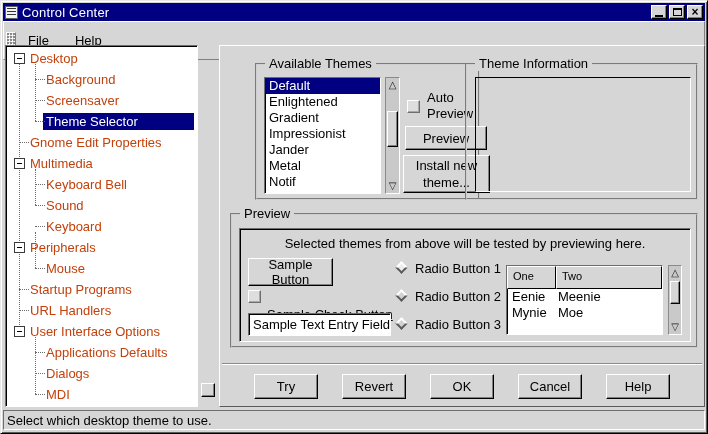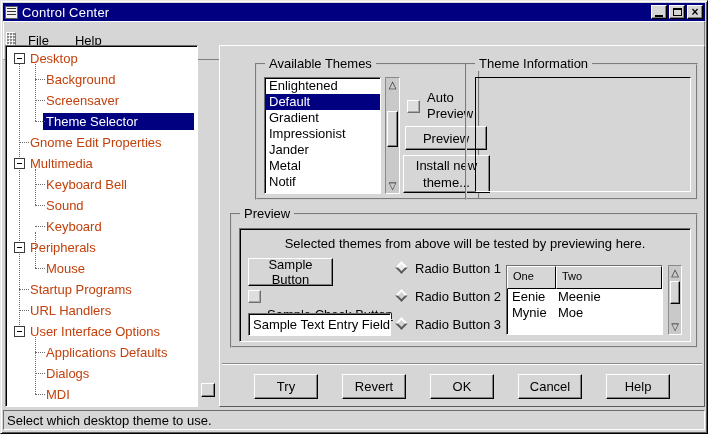--- a/index.html
+++ b/index.html
@@ -238,22 +238,22 @@
 
   <div class="gutter">
     <div class="paned-handle"></div>
   </div>
 
   <div class="main">
 
     <div class="gframe" id="themes-frame">
       <span class="gframe-label">Available Themes</span>
       <div class="listbox">
+        <div class="litem sel">Default</div>
         <div class="litem">Enlightened</div>
-        <div class="litem sel">Default</div>
         <div class="litem">Gradient</div>
         <div class="litem">Impressionist</div>
         <div class="litem">Jander</div>
         <div class="litem">Metal</div>
         <div class="litem">Notif</div>
       </div>
       <div class="vscroll" id="themes-scroll">
         <div class="sb-arrow up">△</div>
         <div class="sb-thumb" style="top:33px;height:36px;"></div>
         <div class="sb-arrow down">▽</div>

